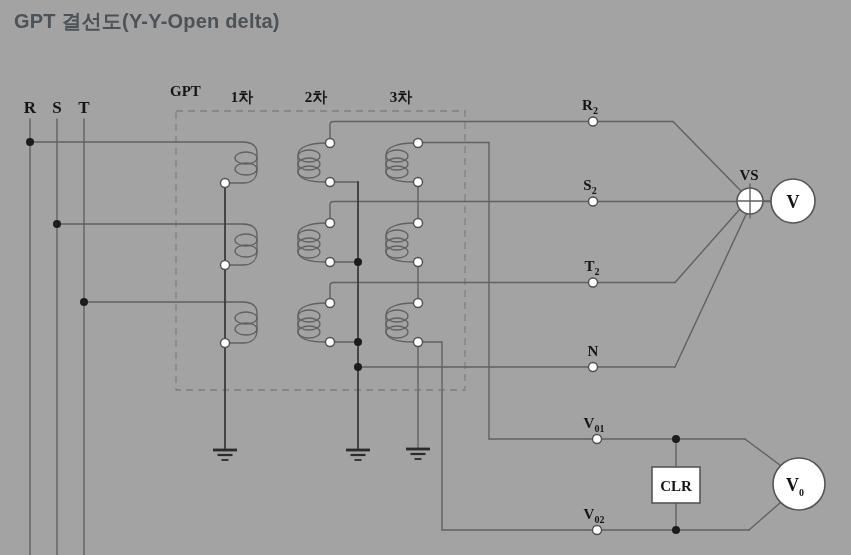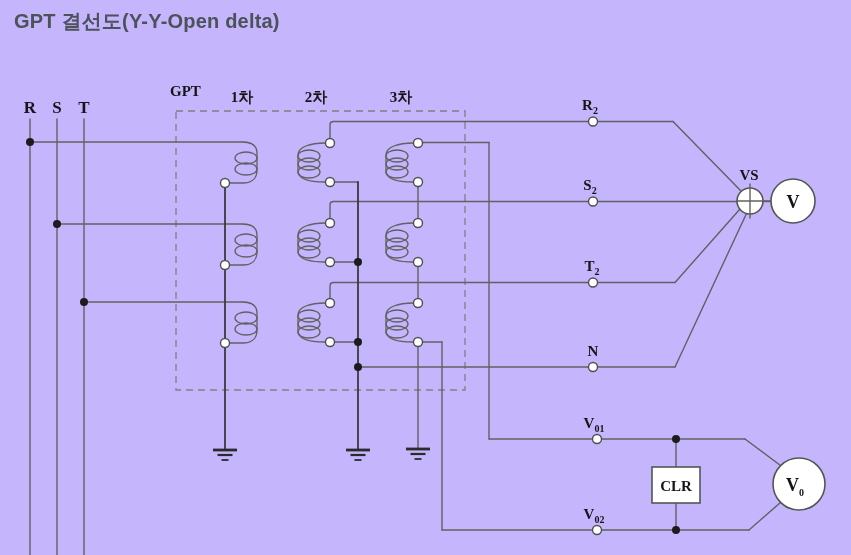--- a/index.html
+++ b/index.html
@@ -1,16 +1,16 @@
 <!DOCTYPE html>
 <html><head>
 <meta charset="utf-8">
 <style>
   html,body{margin:0;padding:0;background:#ffffff;}
-  .page{position:relative;width:851px;height:555px;background:#c4b5fd;overflow:hidden;
+  .page{position:relative;width:851px;height:555px;background:#a3a3a3;overflow:hidden;
         font-family:"Liberation Sans",sans-serif;}
   .title{position:absolute;left:14px;top:8px;font-size:20px;font-weight:600;
          color:#4b5258;letter-spacing:0.2px;}
   svg{position:absolute;left:0;top:0;}
   .ln{stroke:#616161;stroke-width:1.4;fill:none;stroke-linecap:round;}
   .bold{stroke:#3a3a3a;stroke-width:1.8;fill:none;stroke-linecap:round;}
   .coil{stroke:#616161;stroke-width:1.3;fill:none;}
   .term{stroke:#4f4f4f;stroke-width:1.4;fill:#ffffff;}
   .dot{fill:#1c1c1c;stroke:none;}
   .dash{stroke:#808080;stroke-width:1.3;fill:none;stroke-dasharray:7 5;}

